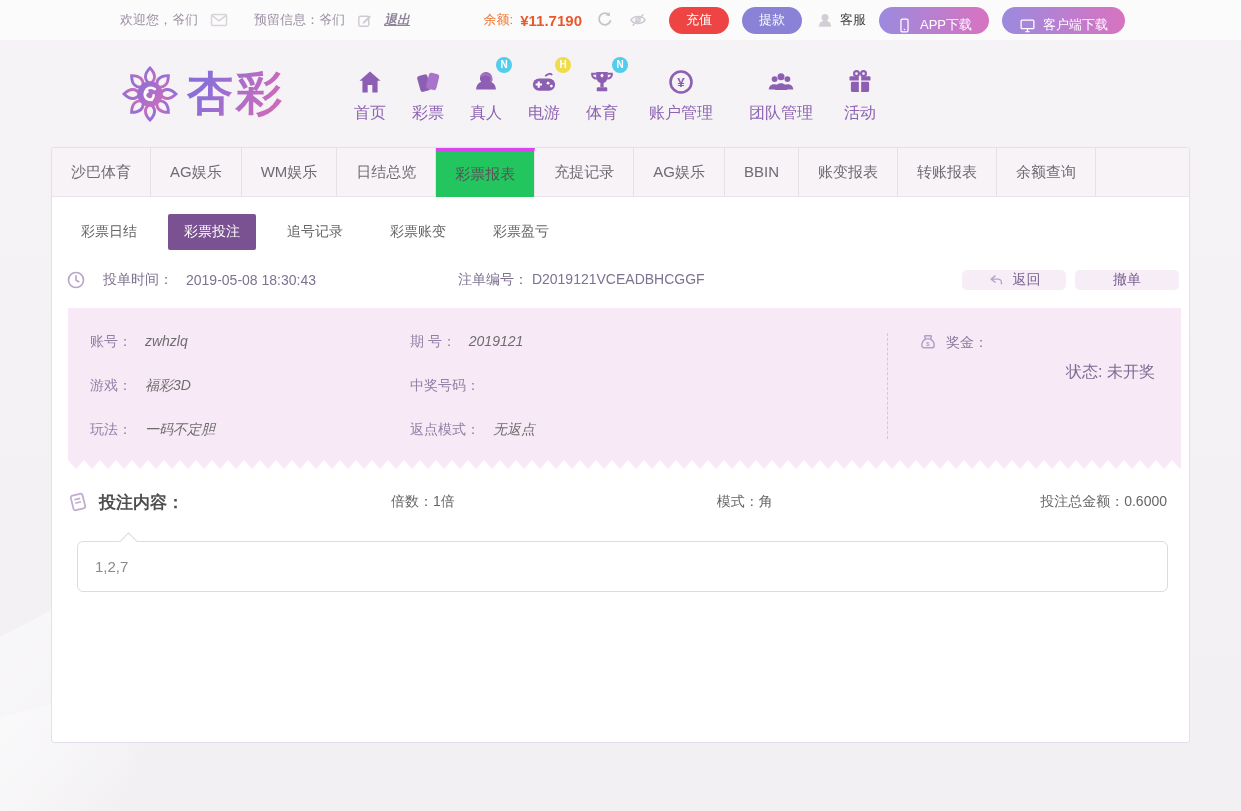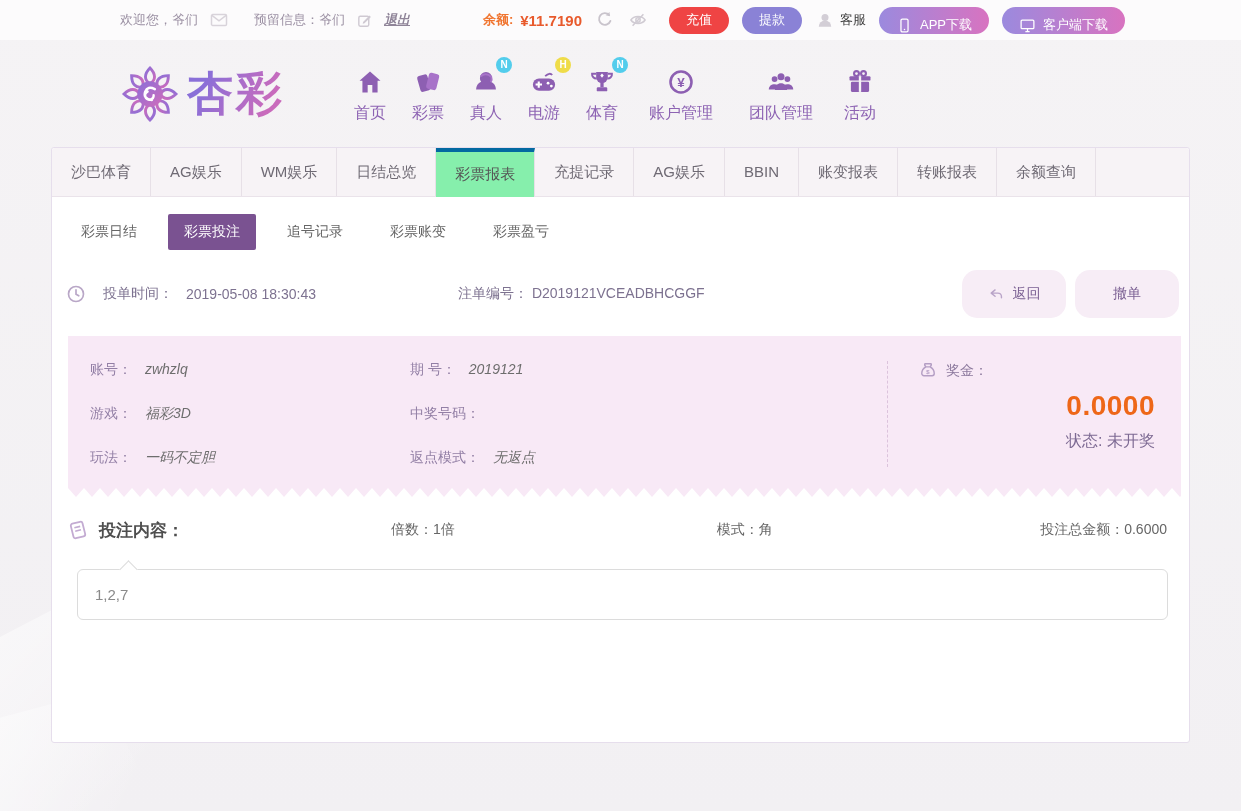--- a/index.html
+++ b/index.html
@@ -21,21 +21,21 @@
     clip-path:polygon(0 20%, 60% 0, 100% 100%, 0 100%); }
 
   
   .topbar { height:40px; background:#fcfbfc; display:flex; align-items:center; position:relative; z-index:2; }
   .topbar-inner { width:1139px; margin:0 auto; padding:0 65px 0 69px; display:flex; align-items:center; }
   .tb-left { display:flex; align-items:center; gap:11px; color:#9b90a3; font-size:13px; }
   .tb-right { margin-left:auto; display:flex; align-items:center; gap:13px; }
   .ico16 { width:17px; height:17px; display:inline-block; vertical-align:middle; }
   .ico20 { width:20px; height:20px; display:inline-block; }
   .logout { font-style:italic; text-decoration:underline; color:#8f8498; font-weight:bold; cursor:pointer; }
-  .bal-label { color:#f0742e; font-size:13px; font-weight:bold; }
+  .bal-label { color:#f0742e; font-size:13px; font-weight:normal; }
   .bal-value { color:#e85a2c; font-size:15px; font-weight:bold; }
   .pill { border:none; color:#fff; font-size:13px; height:27px; padding:0 17px; border-radius:14px; cursor:pointer; font-family:inherit; }
   .pill-recharge { background:#ef4444; }
   .pill-withdraw { background:#8a82d6; }
   .pill-grad { background:linear-gradient(90deg,#9b8ade,#d873c0); display:inline-flex; align-items:flex-end; gap:7px; }
   .service { display:flex; align-items:center; gap:5px; color:#404040; font-size:13px; cursor:pointer; }
 
   
   .header { height:107px; display:flex; align-items:center; position:relative; z-index:2; }
   .header-inner { width:1139px; margin:0 auto; display:flex; align-items:center; }
@@ -52,32 +52,32 @@
     font-size:10px; font-weight:bold; color:#fff; display:flex; align-items:center; justify-content:center; }
   .badge-n { background:#53cdec; }
   .badge-h { background:#efdc49; }
 
   
   .card { width:1139px; margin:0 auto; background:#fff; border:1px solid #e6deec; border-radius:3px;
     height:596px; position:relative; z-index:2; }
 
   .tabs { display:flex; background:#f7f3f6; border-bottom:1px solid #eae3ea; height:49px; border-radius:3px 3px 0 0; }
   .tab { padding:0 19px; line-height:48px; font-size:15px; color:#6f6a74; border-right:1px solid #e7e0e7; cursor:pointer; white-space:nowrap; }
-  .tab.active { background:#86efac; border-top:4px solid #0369a1; line-height:44px; color:#555; margin-bottom:-1px; }
+  .tab.active { background:#22c55e; border-top:4px solid #d946ef; line-height:44px; color:#555; margin-bottom:-1px; }
 
   .subtabs { display:flex; gap:15px; padding:17px 0 12px 13px; align-items:center; }
   .subtab { padding:9px 16px; font-size:14px; color:#666; cursor:pointer; border-radius:2px; }
   .subtab.active { background:#7a5291; color:#fff; }
 
   .order-head { display:flex; align-items:center; padding:8px 10px 14px 14px; }
   .oh-left { display:flex; align-items:center; gap:17px; color:#7d7290; font-size:14px; }
   .oh-no { margin-left:142px; color:#7d7290; font-size:14px; }
   .oh-buttons { margin-left:auto; display:flex; gap:9px; }
-  .btn-ghost { background:#f7edf6; color:#7a5f92; font-size:14px; height:48px; width:104px;
-    border:none; border-radius:15px; display:flex; align-items:center; justify-content:center; gap:8px; cursor:pointer; font-family:inherit; }
+  .btn-ghost { background:#f7edf6; color:#7a5f92; font-size:14px; height:20px; width:104px;
+    border:none; border-radius:5px; display:flex; align-items:center; justify-content:center; gap:8px; cursor:pointer; font-family:inherit; }
 
   .panel-wrap { margin:4px 8px 0 16px; }
   .panel { background:#f8e9f6; padding:25px 26px 21px 22px; display:flex; }
   .panel-col { display:flex; flex-direction:column; gap:26px; }
   .col1 { width:320px; }
   .col2 { flex:1; }
   .field { font-size:14px; }
   .f-label { color:#927fa5; }
   .f-value { color:#6d6d6d; margin-left:9px;font-style:italic; }
   .col3 { width:268px; border-left:1px dashed #dcc3dc; padding-left:30px; display:flex; flex-direction:column; }
@@ -359,21 +359,20 @@
       </div>
       <div class="col3">
         <div class="prize-label">
           <svg class="ico20" viewBox="0 0 24 24">
             <path d="M9.5 7 C8 5.5 7.8 4 8.4 3.2 h7.2 C16.2 4 16 5.5 14.5 7" fill="none" stroke="#b49ec4" stroke-width="1.7"></path>
             <path d="M9.5 7 h5 c3 1.6 5 4.6 5 8 a2.6 2.6 0 0 1 -2.6 2.6 H7.1 A2.6 2.6 0 0 1 4.5 15 c0-3.4 2-6.4 5-8 Z" fill="none" stroke="#b49ec4" stroke-width="1.7"></path>
             <text x="12" y="15.6" text-anchor="middle" font-size="7.5" font-weight="bold" fill="#b49ec4">$</text>
           </svg>
           <span>奖金：</span>
         </div>
-        <div class="prize-value">0.0000</div>
         <div class="prize-status">状态: 未开奖</div>
       </div>
     </div>
     <svg class="zigzag" width="100%" height="9">
       <defs>
         <pattern id="zz" width="16" height="9" patternUnits="userSpaceOnUse">
           <path d="M0 0 L8 9 L16 0 Z" fill="#f8e9f6"></path>
         </pattern>
       </defs>
       <rect width="100%" height="9" fill="url(#zz)"></rect>

